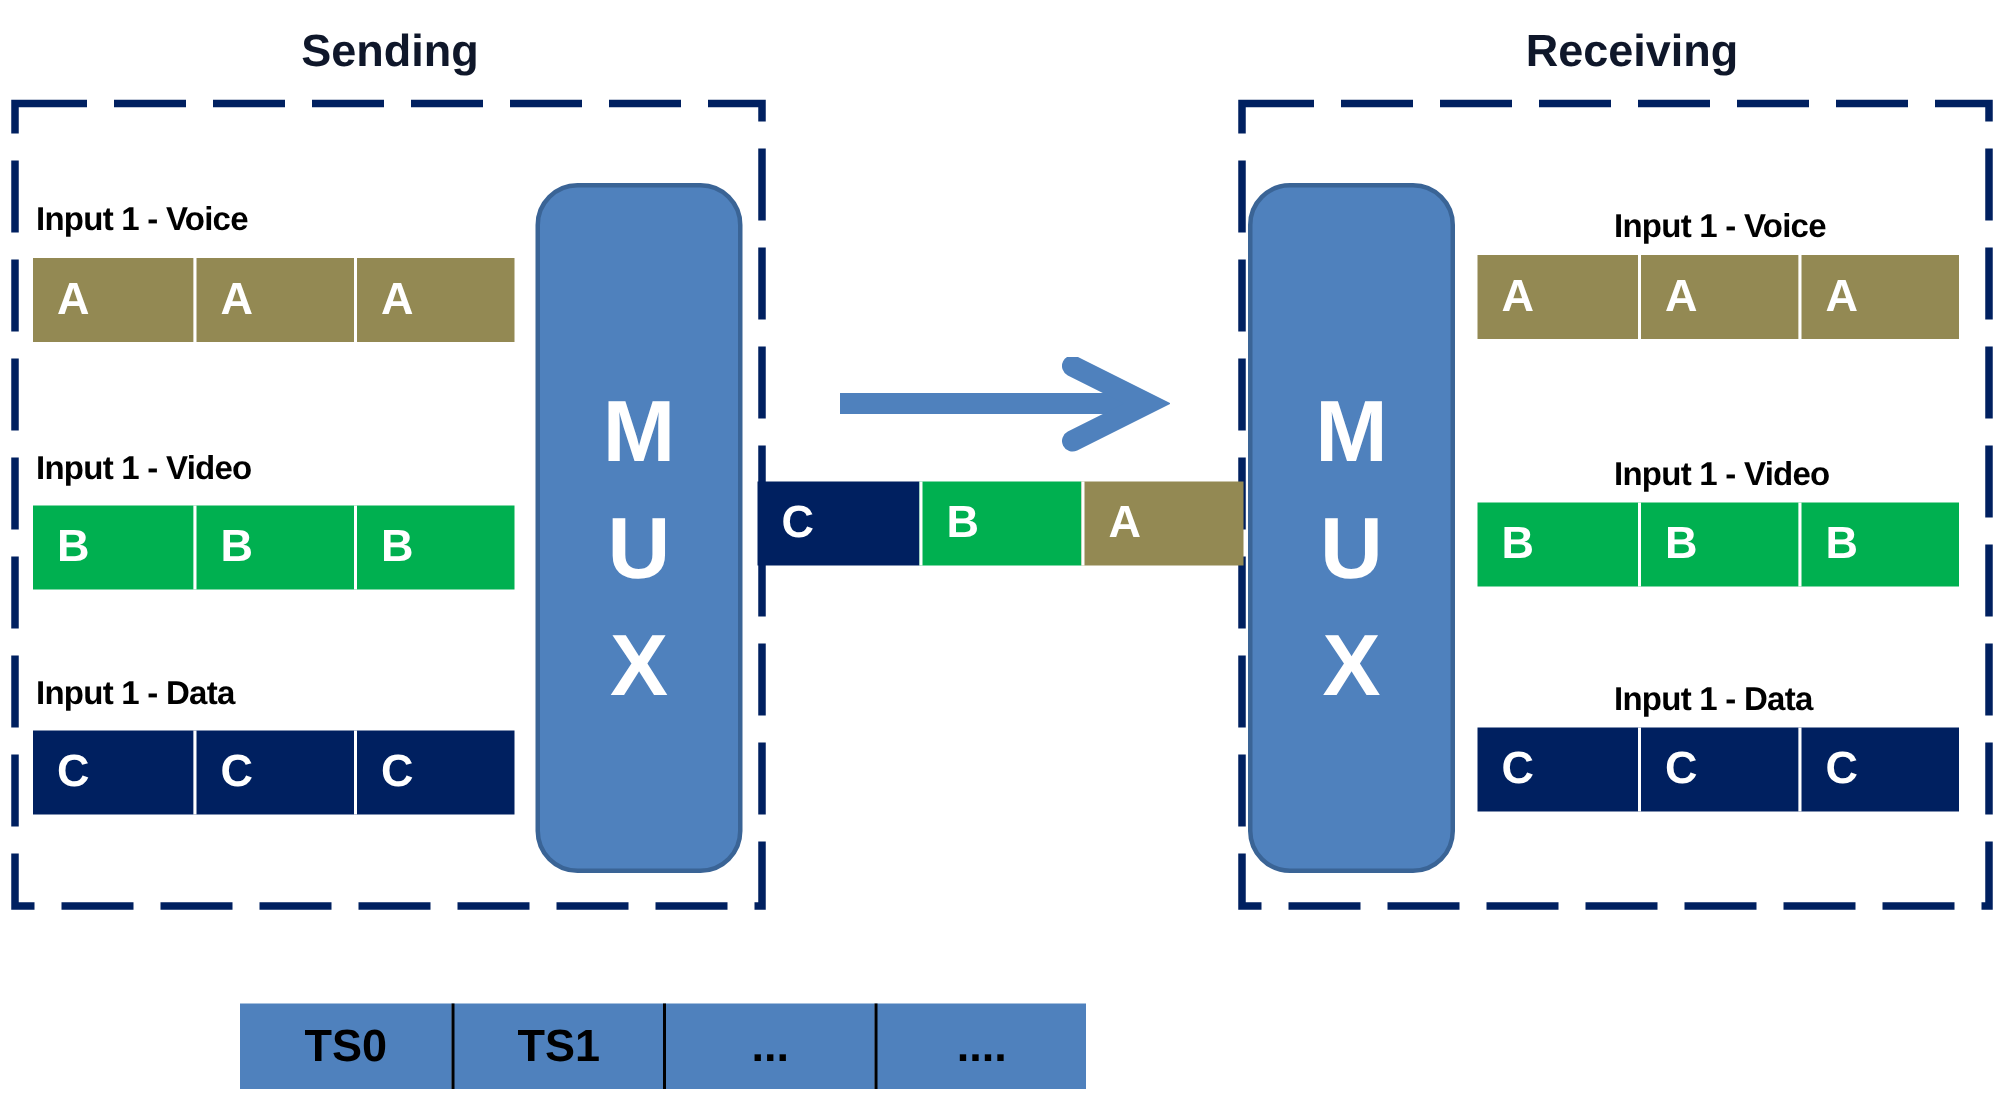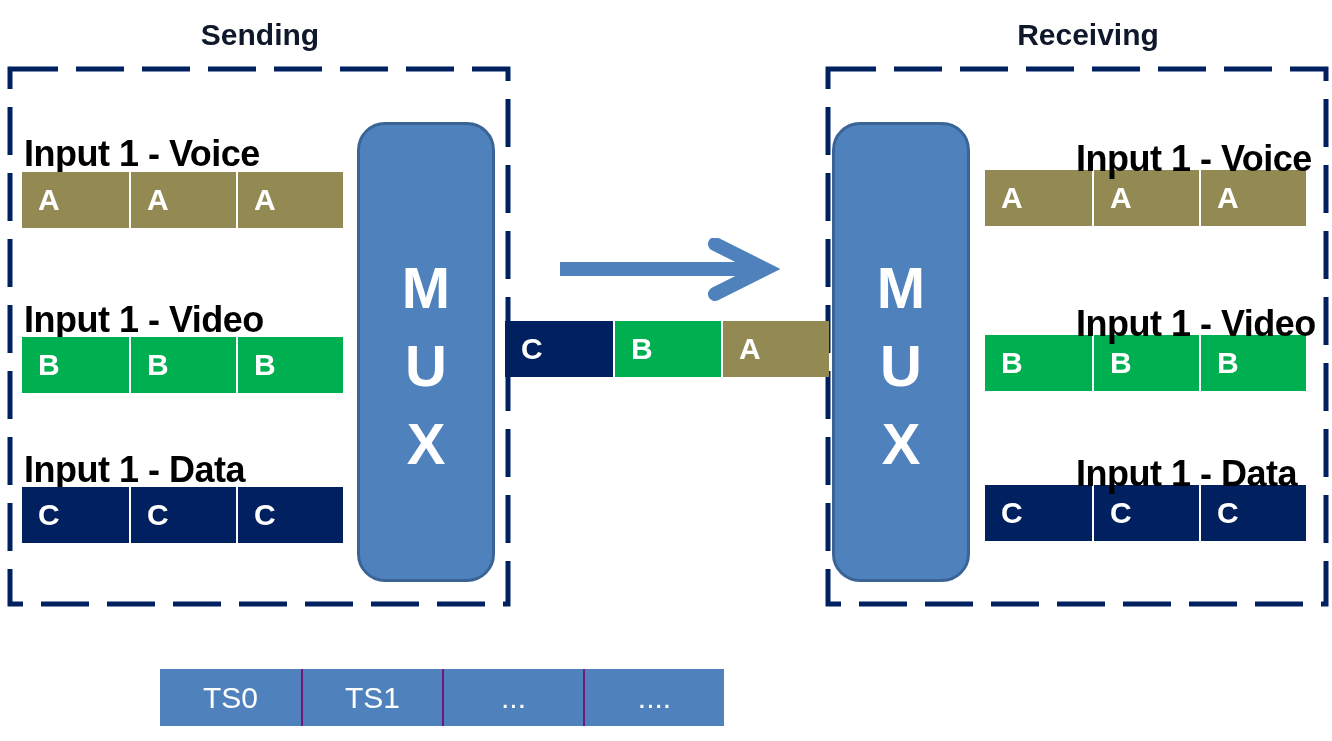--- a/index.html
+++ b/index.html
@@ -2,38 +2,38 @@
 <html><head>
 <meta charset="utf-8">
 <style>
   html, body { margin: 0; padding: 0; background: #ffffff; }
   body { width: 1332px; height: 741px; position: relative; overflow: hidden;
          font-family: "Liberation Sans", "DejaVu Sans", sans-serif; }
   .abs { position: absolute; }
   .title { font-weight: bold; font-size: 30px; color: #0f172a; text-align: center; }
   .dashbox { position: absolute; }
   .dashbox svg { position: absolute; left: 0; top: 0; overflow: visible; }
-  .label { font-weight: bold; font-size: 36px; color: #000; white-space: nowrap; letter-spacing: -0.5px; }
+  .label { font-weight: bold; font-size: 22px; color: #000; white-space: nowrap; letter-spacing: -0.5px; }
   .row { position: absolute; display: flex; height: 56px; }
   .cell { width: 107px; height: 56px; box-sizing: border-box; color: #fff; font-weight: bold;
           font-size: 30px; display: flex; align-items: center; padding-left: 16px; }
   .cell + .cell { border-left: 2px solid #ffffff; }
   .voice { background: #938953; }
   .video { background: #00b050; }
   .data  { background: #002060; }
   .mux { position: absolute; width: 138px; height: 460px; background: #4f81bd; border: 3px solid #3a6496;
          border-radius: 28px; box-sizing: border-box; display: flex; flex-direction: column;
          align-items: center; justify-content: flex-start; padding-top: 124px; }
   .mux span { color: #fff; font-weight: bold; font-size: 58px; line-height: 78px; display: block; }
   .stream { position: absolute; display: flex; height: 56px; }
   .stream .cell { width: 108px; }
   .ts { position: absolute; left: 160px; top: 669px; display: flex; height: 57px; }
-  .ts .tcell { width: 141px; height: 57px; background: #4f81bd; color: #ffffff; font-weight: normal; font-size: 30px;
+  .ts .tcell { width: 141px; height: 57px; background: #4f81bd; color: #000000; font-weight: bold; font-size: 30px;
                display: flex; align-items: center; justify-content: center; box-sizing: border-box; }
-  .ts .tcell + .tcell { border-left: 2px solid #701a75; }
+  .ts .tcell + .tcell { border-left: 2px solid #000000; }
 </style>
 </head>
 <body>
 
 <div class="abs title" style="left:160px; top:18px; width:200px;">Sending</div>
 <div class="abs title" style="left:988px; top:18px; width:200px;">Receiving</div>
 
 <div class="dashbox" style="left:8px; top:67px; width:502px; height:539px;">
   <svg width="502" height="539">
     <rect x="2" y="2" width="498" height="535" fill="none" stroke="#002060" stroke-width="5" stroke-dasharray="48,18"></rect>

